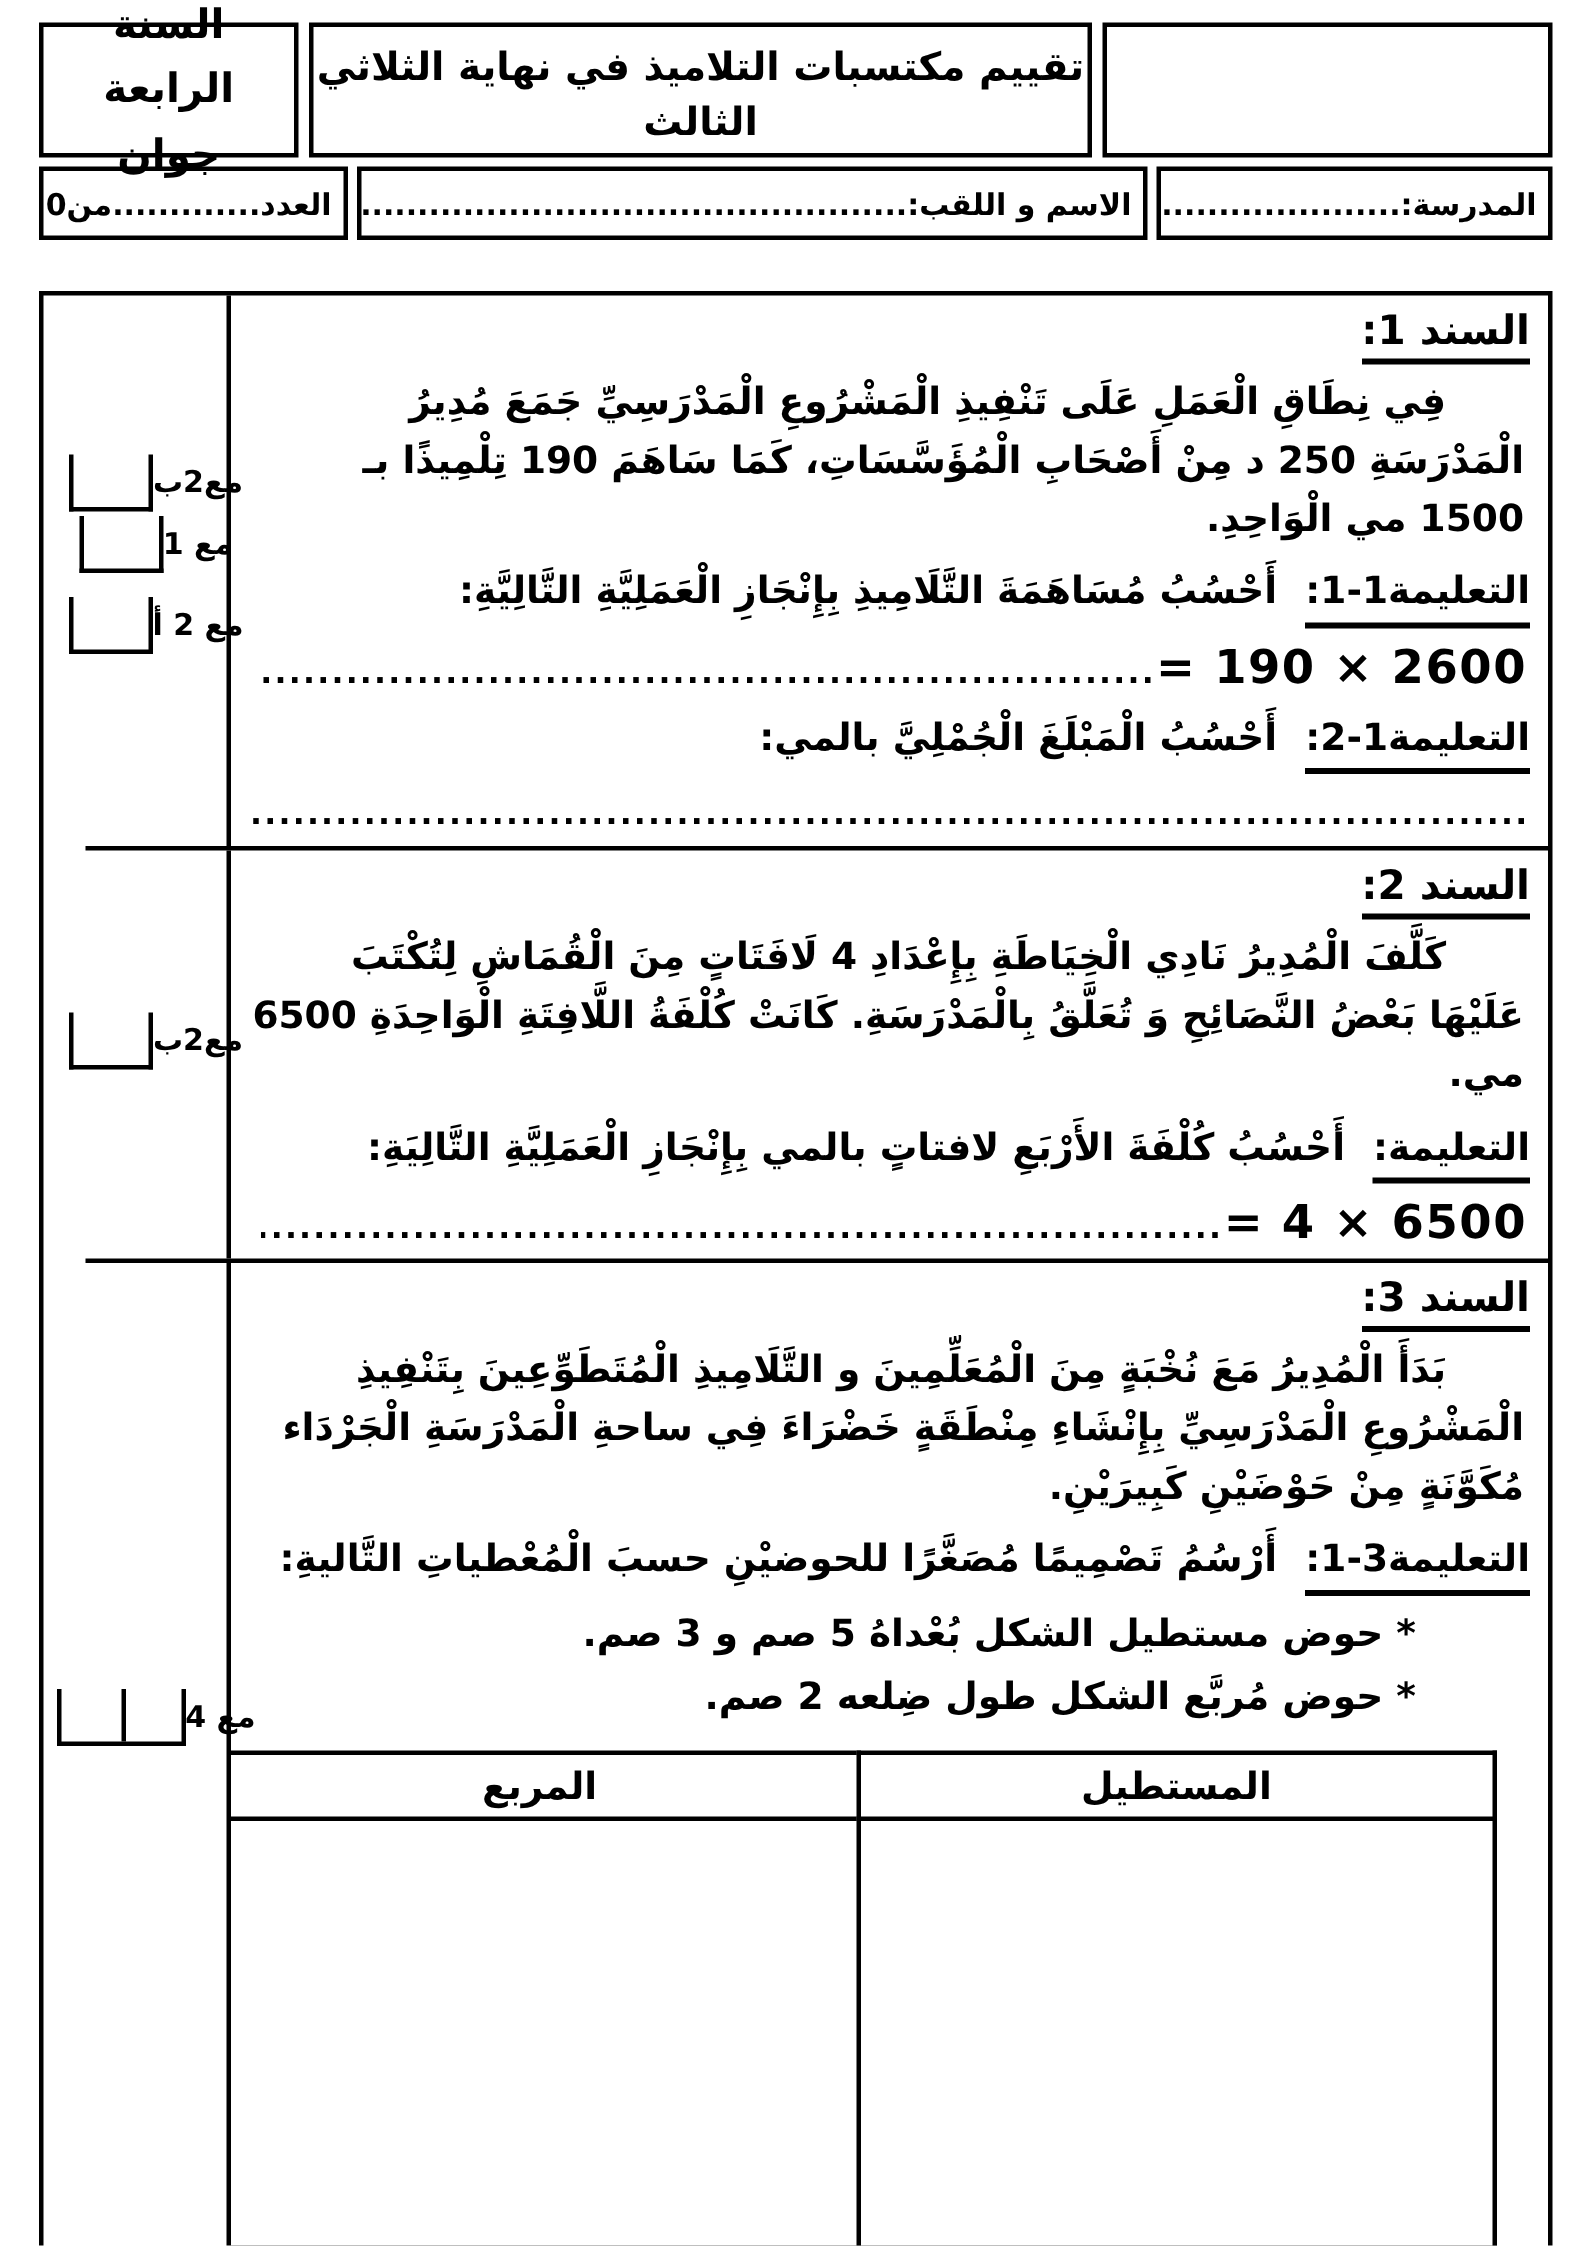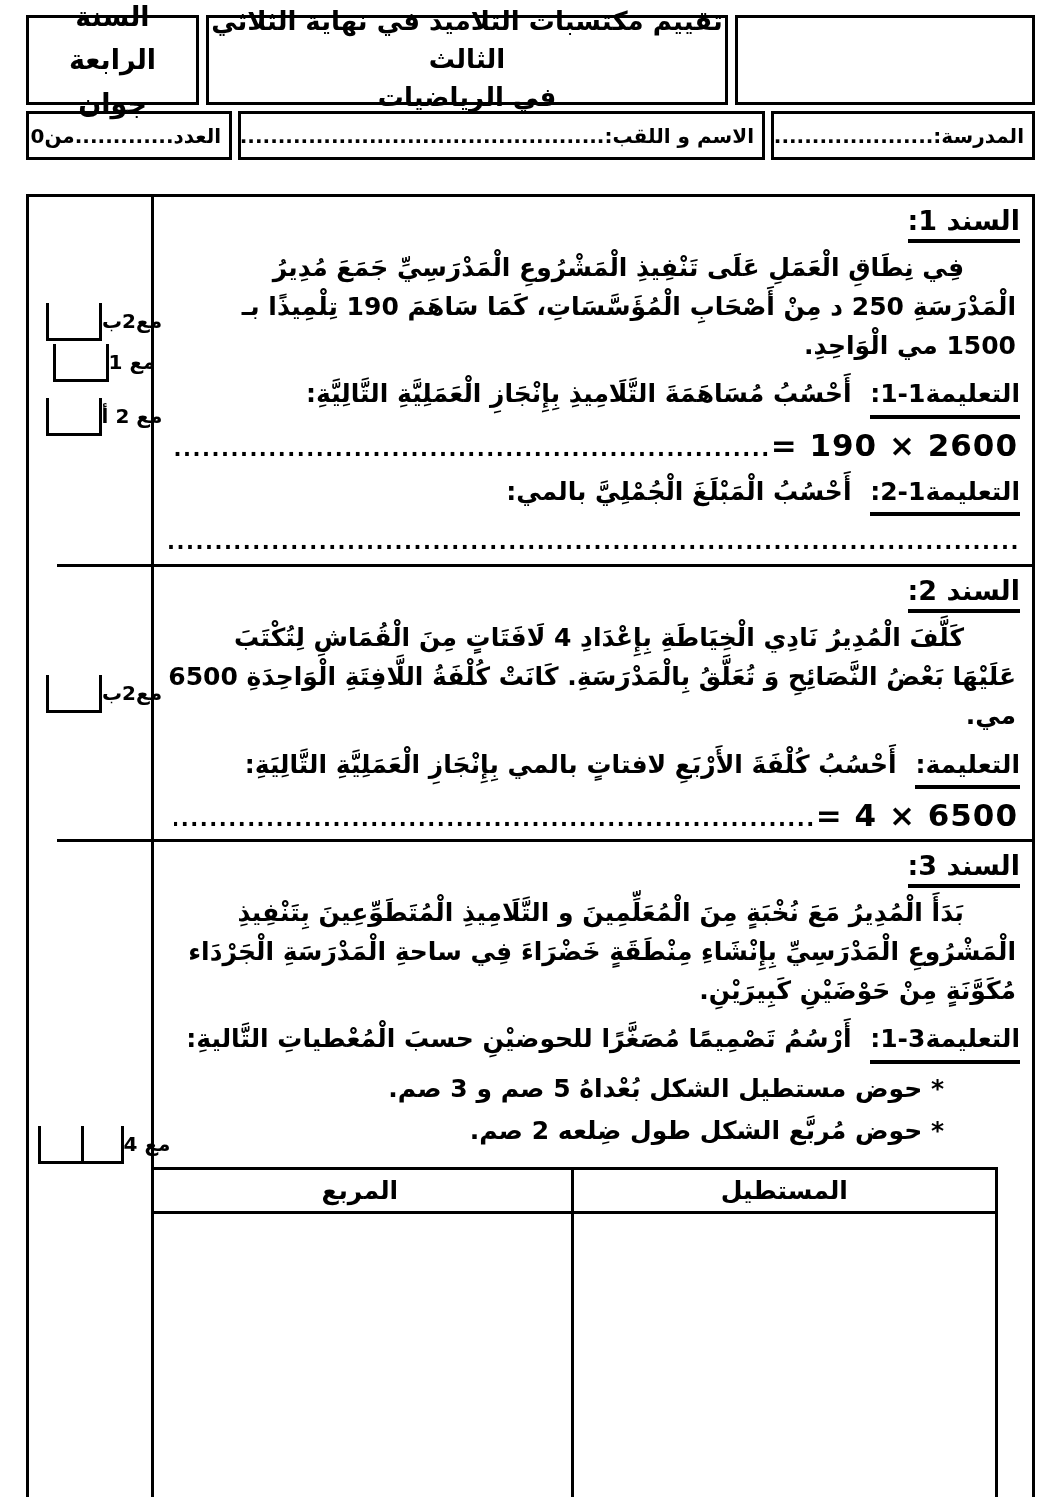--- a/index.html
+++ b/index.html
@@ -16,21 +16,21 @@
     background: #fff;
     direction: rtl;
     padding: 15px 23px 0 26px;
     overflow: hidden;
   }
   
   .hdr-row1 { display: flex; gap: 7px; height: 90px; }
   .hdr-empty-box { width: 300px; border: 3px solid #000; }
   .hdr-title-box {
     flex: 1; border: 3px solid #000;
-    display: flex; flex-direction: column; justify-content: center; align-items: center;
+    display: flex; flex-direction: column; justify-content: flex-end; align-items: center;
     text-align: center; font-size: 26px; line-height: 1.45;
   }
   .hdr-year-box {
     width: 173px; border: 3px solid #000;
     display: flex; flex-direction: column; justify-content: center; 
     text-align: center; font-size: 27px; line-height: 1.6;
   }
   .hdr-row2 { display: flex; gap: 6px; height: 49px; margin-top: 6px; }
   .hdr-field {
     border: 3px solid #000; display: flex; align-items: center;
@@ -103,21 +103,20 @@
 </style>
 </head>
 <body>
 
 <div class="page">
 
   <div class="hdr-row1">
     <div class="hdr-empty-box"></div>
     <div class="hdr-title-box">
       <span>تقييم مكتسبات التلاميذ في نهاية الثلاثي الثالث</span>
-      <span>في الرياضيات</span>
     </div>
     <div class="hdr-year-box">
       <span>السنة الرابعة</span>
       <span>جوان</span>
     </div>
   </div>
 
   <div class="hdr-row2">
     <div class="hdr-field fld-school">المدرسة:..................................</div>
     <div class="hdr-field fld-name">الاسم و اللقب:..............................................................</div>

